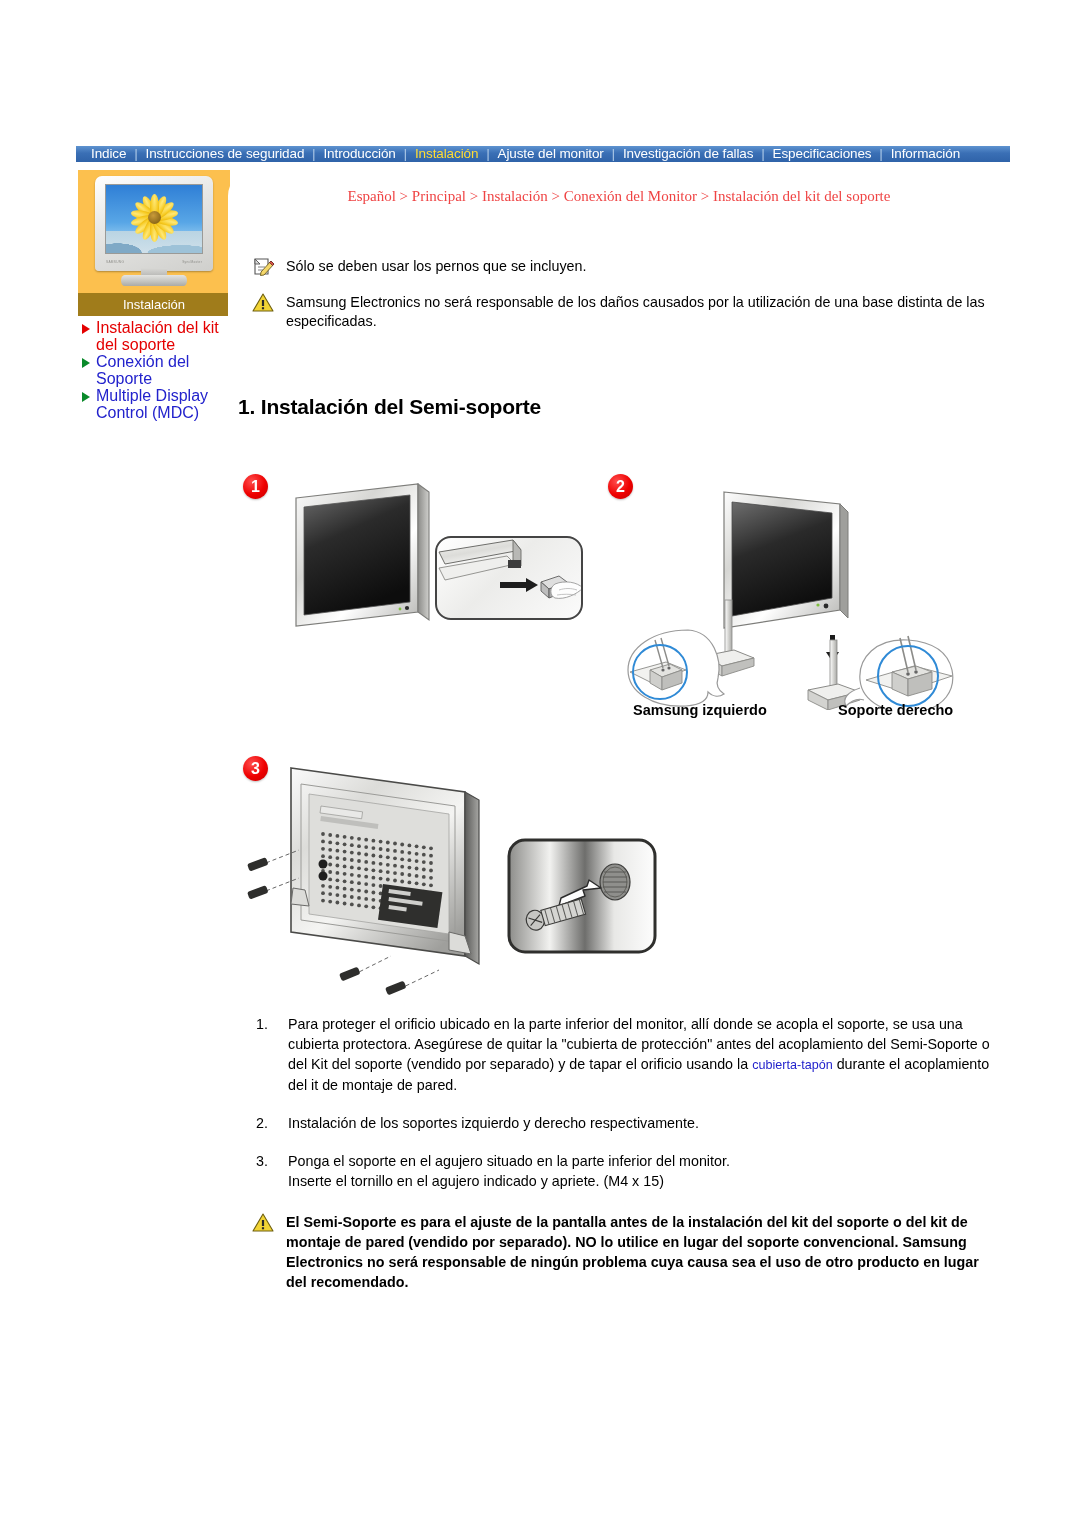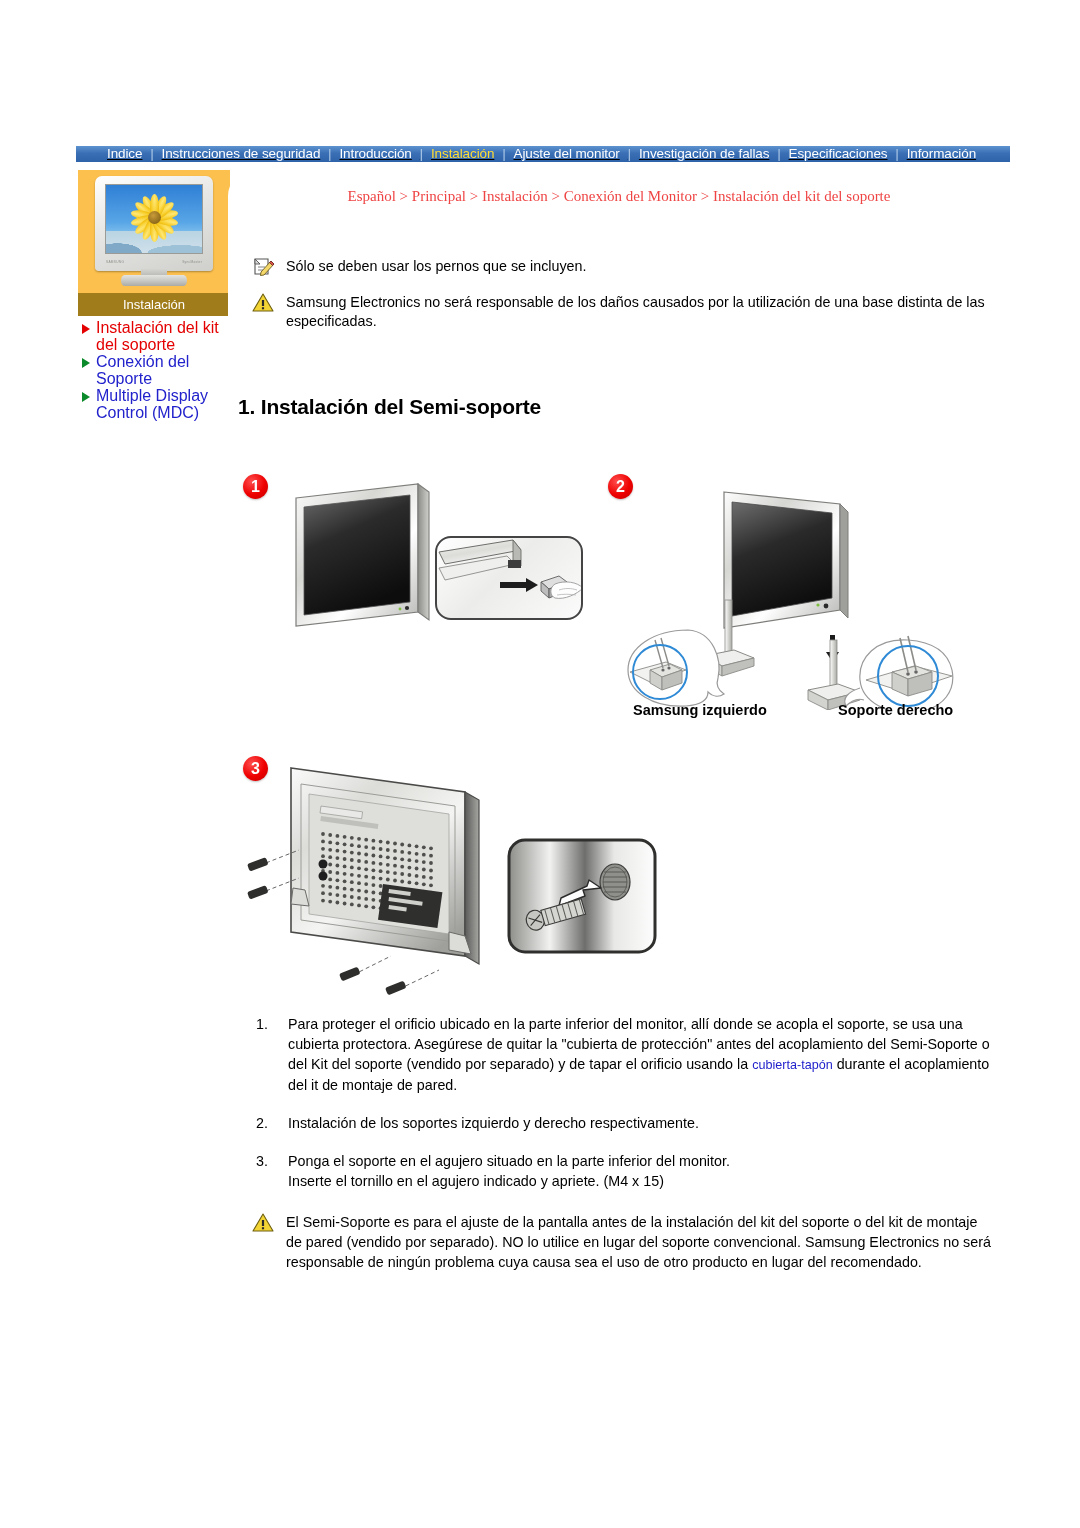--- a/index.html
+++ b/index.html
@@ -25,25 +25,24 @@
   .navbar {
     position: absolute;
     left: 76px;
     top: 146px;
     width: 934px;
     height: 16px;
     background: linear-gradient(180deg, #5e93d0 0%, #3a6fb5 45%, #2f63a9 100%);
     display: flex;
     align-items: center;
     box-sizing: border-box;
-    padding: 0 24px;
+    padding: 0 8px;
     font-size: 13.5px;
     white-space: nowrap;
     overflow: hidden;
-    text-decoration: underline;
   }
   .navbar .navitem {
     color: #ffffff;
     padding: 0 7px;
     letter-spacing: -0.1px;
     line-height: 24px;
   }
   .navbar .navitem.active {
     color: #ffdd33;
   }
@@ -290,20 +289,21 @@
   }
   .lnk { color: #2222cc; font-size: 12.6px; }
 
   .final-warn {
     position: absolute;
     left: 252px;
     top: 1212px;
     width: 740px;
     display: flex;
     align-items: flex-start;
+    font-weight: bold;
   }
   .final-warn .ntext {
     font-size: 14.3px;
     line-height: 20px;
     padding-left: 10px;
   }
 </style>
 </head>
 <body>
 

